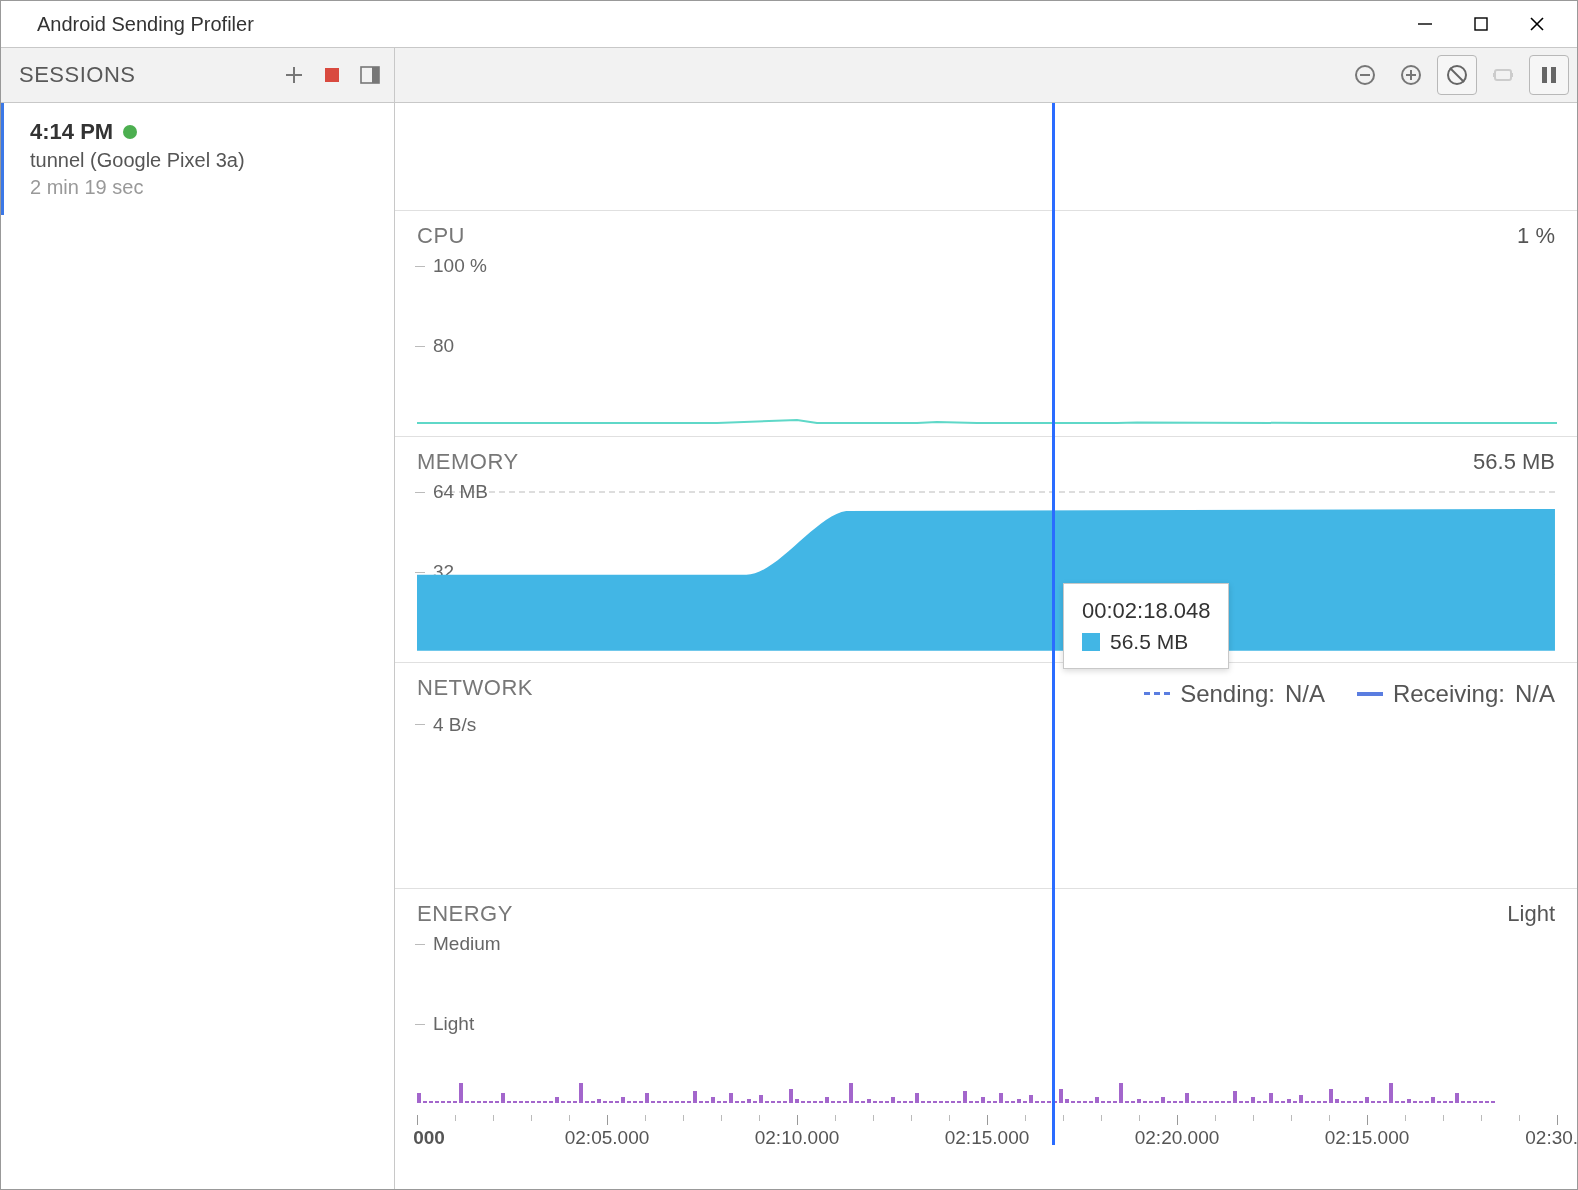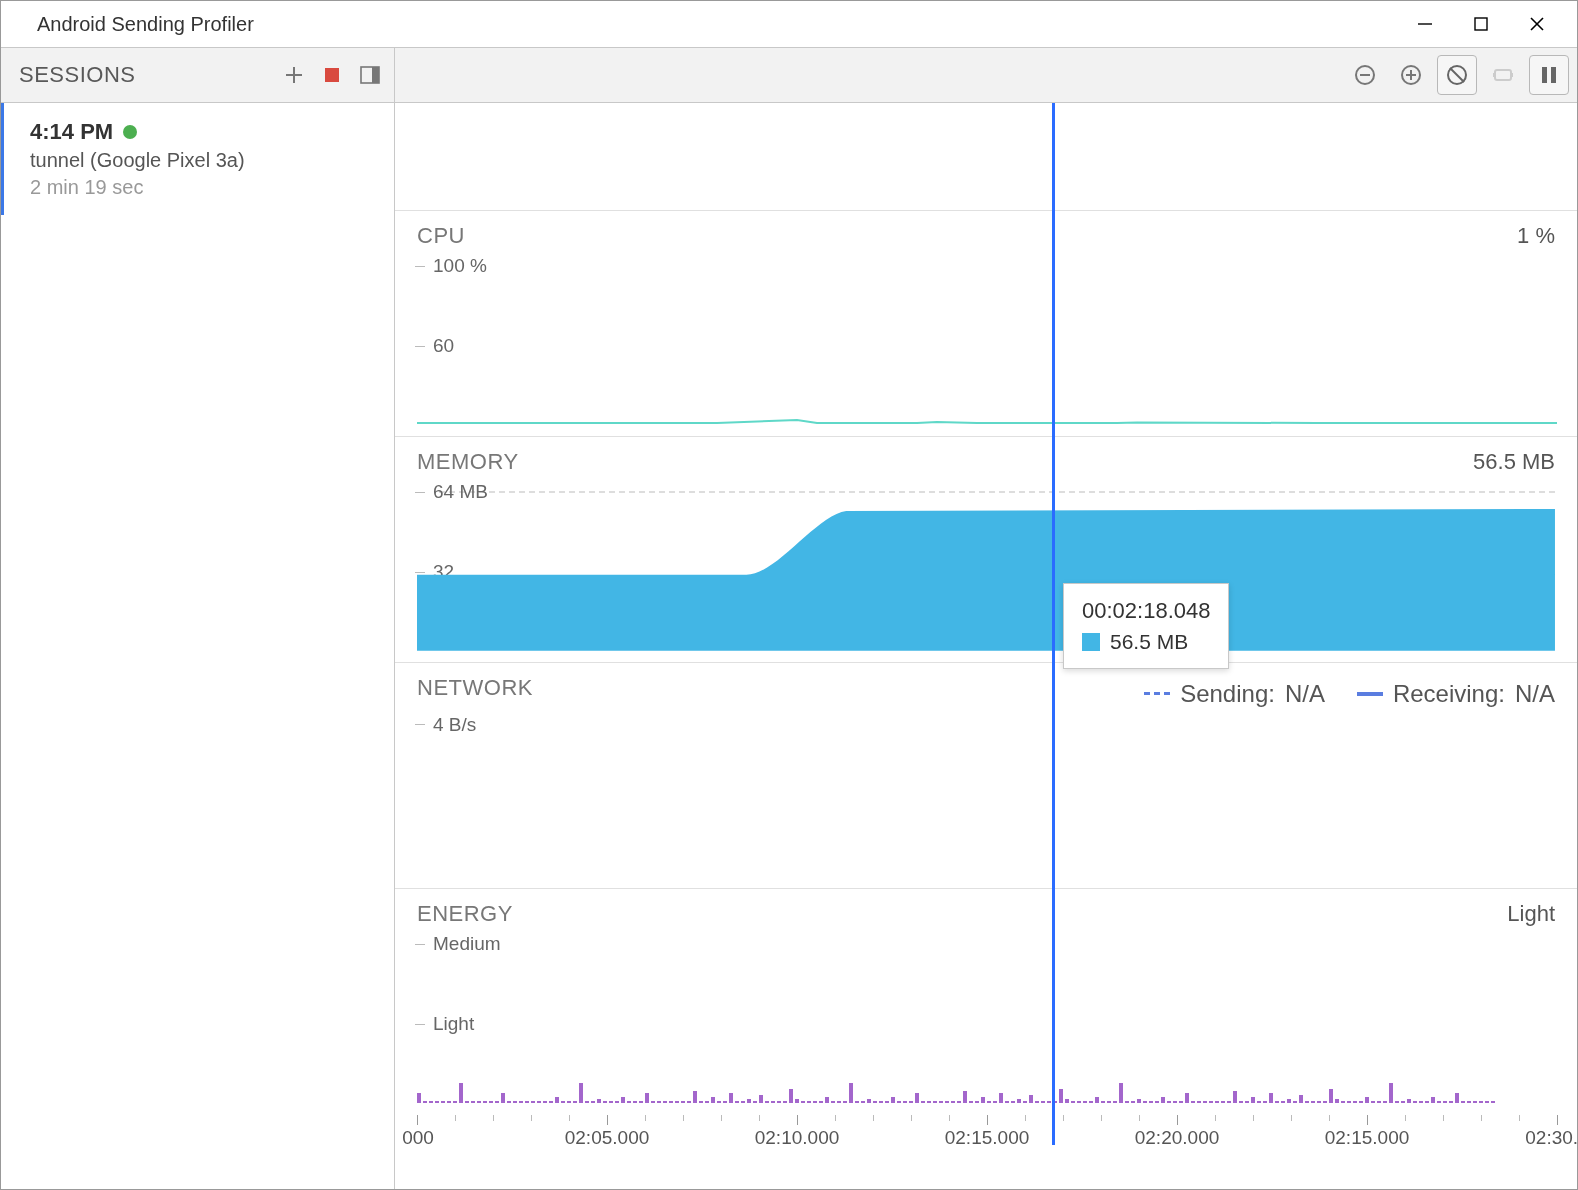--- a/index.html
+++ b/index.html
@@ -267,21 +267,21 @@
           <div class="chart-title">CPU</div>
           <div class="chart-value">1 %</div>
         </div>
         <div class="chart-body">
           <div class="ytick" style="top:6px">
               <span class="tick-mark"></span>
               <span>100 %</span>
             </div>
           <div class="ytick" style="top:86px">
               <span class="tick-mark"></span>
-              <span>60</span>
+              <span>80</span>
             </div>
           <svg class="cpu-line" viewBox="0 0 1140 10" preserveAspectRatio="none">
             <path d="M0,8 L300,8 L380,5 L400,8 L500,8 L520,7 L560,8 L700,8 L720,7.5 L900,8 L1140,8" fill="none" stroke="#5fd8c8" stroke-width="2"></path>
           </svg>
         </div>
       </div>
 
       <div class="chart memory-chart">
         <div class="chart-header">
           <div class="chart-title">MEMORY</div>
@@ -519,21 +519,21 @@
               <span style="height: 2px;"></span>
               <span style="height: 2px;"></span>
               <span style="height: 2px;"></span>
             </div>
         </div>
       </div>
 
       <div class="time-axis">
         <div class="ticks" id="time-ticks">
             <div class="tick" style="left: 0px;"></div>
-            <div class="label" style="left: 1px;">000</div>
+            <div class="label" style="left: 12px; font-weight: bold;">000</div>
             <div class="tick minor" style="left: 38px;"></div>
             <div class="tick minor" style="left: 76px;"></div>
             <div class="tick minor" style="left: 114px;"></div>
             <div class="tick minor" style="left: 152px;"></div>
             <div class="tick" style="left: 190px;"></div>
             <div class="label" style="left: 190px;">02:05.000</div>
             <div class="tick minor" style="left: 228px;"></div>
             <div class="tick minor" style="left: 266px;"></div>
             <div class="tick minor" style="left: 304px;"></div>
             <div class="tick minor" style="left: 342px;"></div>

